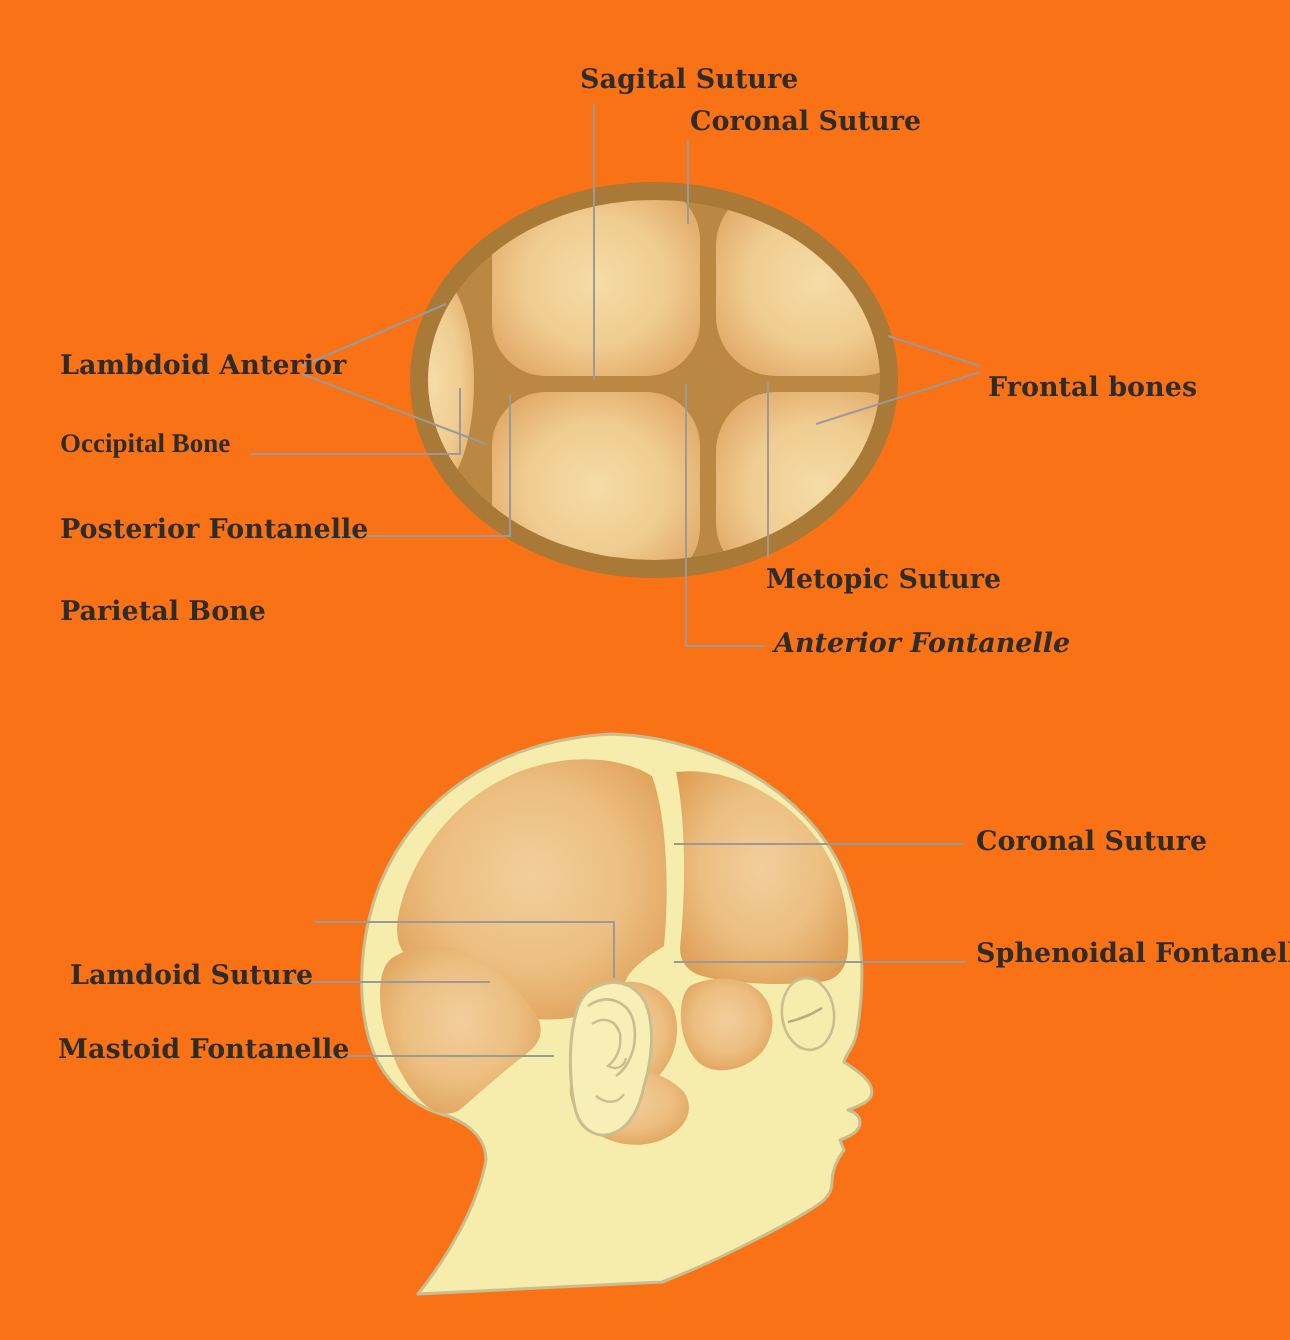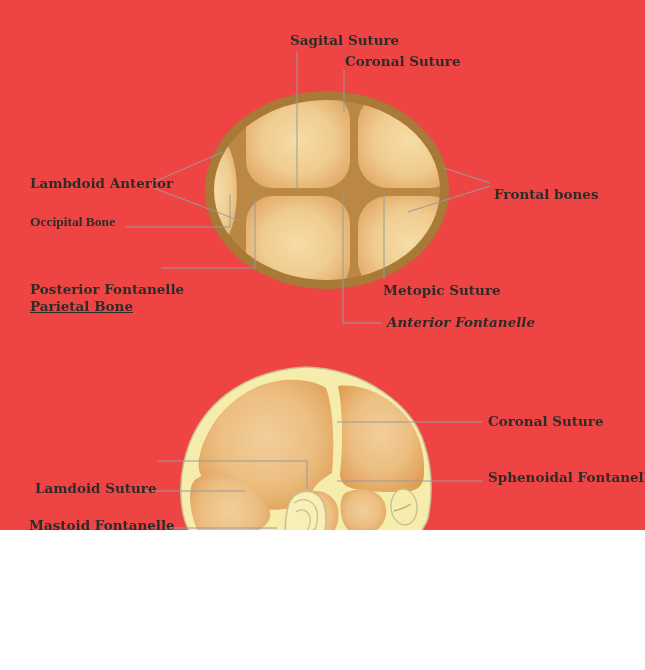--- a/index.html
+++ b/index.html
@@ -1,19 +1,19 @@
 <!DOCTYPE html>
 <html><head>
 <meta charset="utf-8">
 <style>
   html,body{margin:0;padding:0;background:#fff;}
   .canvas{
     position:relative;
-    width:645px;height:530px;
-    background:#ef4444;
+    width:645px;height:670px;
+    background:#f97316;
     overflow:hidden;
     font-family:"DejaVu Serif", serif;
   }
   svg{position:absolute;left:0;top:0;}
   .lbl{
     position:absolute;
     white-space:nowrap;
     font-size:13.5px;
     font-weight:700;
     color:#2f2b27;
@@ -155,22 +155,22 @@
         <path d="M144,491 L245,491"></path>
         <path d="M163,528 L277,528"></path>
       </g>
     </g>
   </svg>
 
   <div class="lbl" style="left:290px;top:34px;">Sagital Suture</div>
   <div class="lbl" style="left:345px;top:55px;">Coronal Suture</div>
   <div class="lbl" style="left:30px;top:177px;">Lambdoid Anterior</div>
   <div class="lbl" style="left:30px;top:215px;font-family:Liberation Serif, serif;">Occipital Bone</div>
-  <div class="lbl" style="left:30px;top:259px;margin-top:24px;">Posterior Fontanelle</div>
-  <div class="lbl" style="left:30px;top:300px;text-decoration:underline;">Parietal Bone</div>
+  <div class="lbl" style="left:30px;top:259px;">Posterior Fontanelle</div>
+  <div class="lbl" style="left:30px;top:300px;">Parietal Bone</div>
   <div class="lbl" style="left:494px;top:176px;margin-top:12px;">Frontal bones</div>
   <div class="lbl" style="left:383px;top:284px;">Metopic Suture</div>
   <div class="lbl" style="left:387px;top:316px;font-style:italic;">Anterior Fontanelle</div>
 
   <div class="lbl" style="left:488px;top:415px;">Coronal Suture</div>
   <div class="lbl" style="left:488px;top:471px;">Sphenoidal Fontanelle</div>
   <div class="lbl" style="left:35px;top:482px;">Lamdoid Suture</div>
   <div class="lbl" style="left:29px;top:519px;text-align:center;">Mastoid Fontanelle</div>
 
 </div>

